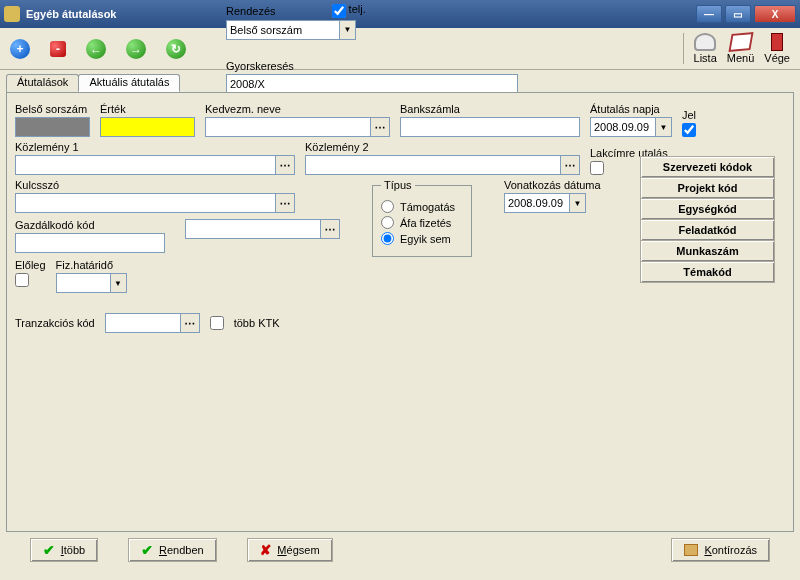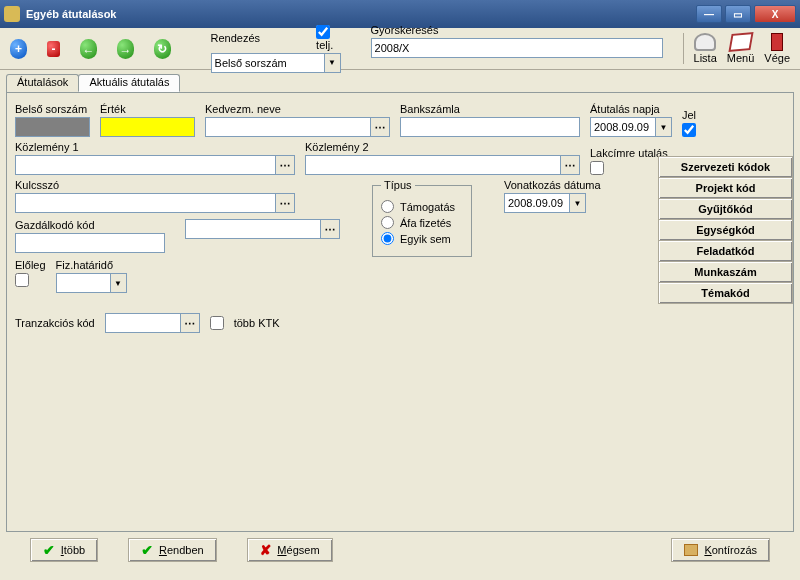--- a/index.html
+++ b/index.html
@@ -41,21 +41,21 @@
   .lookup input { border-right:none; }
   .lookup-btn { width:20px; height:20px; border:1px solid #7f9db9; background:#ece9d8; display:flex;align-items:center;justify-content:center;font-weight:bold;}
   .combo { display:flex; }
   .combo-btn { width:16px; height:20px; border:1px solid #7f9db9; background:#ece9d8; border-left:none; display:flex;align-items:center;justify-content:center; font-size:8px;}
   input[type=checkbox]{ width:14px; height:14px; margin:0; vertical-align:middle;}
   fieldset { border:1px solid #919b9c; padding:6px 8px 8px 8px; }
   legend { padding:0 3px; }
   .radio-row { display:flex; align-items:center; gap:6px; margin:3px 0; }
   input[type=radio]{ margin:0; }
 
-  .side-btns { position:absolute; right:0; top:64px; display:flex; flex-direction:column;padding-left:31px; }
+  .side-btns { position:absolute; right:18px; top:64px; display:flex; flex-direction:column;padding-left:31px; }
   .side-btn { width:135px; height:22px; border:1px solid #aca899; background:#ece9d8; box-shadow: inset 1px 1px #fff, inset -1px -1px #888; display:flex; align-items:center; justify-content:center; font-weight:bold; margin-top:-1px;}
 
   .bottom-bar { position:absolute; bottom:18px; left:30px; right:30px; display:flex; gap:30px; align-items:center; }
   .btn { height:24px; padding:0 12px; border:1px solid #aca899; background:#ece9d8; box-shadow: inset 1px 1px #fff, inset -1px -1px #888; display:flex; align-items:center; gap:6px; }
   .ic-ok { color:#0a0; font-weight:bold; font-size:14px;}
   .ic-x { color:#c00; font-weight:bold; font-size:14px;}
   .ic-book { width:14px; height:12px; background:#d8b060; border:1px solid #aa7020;}
   .ul { text-decoration: underline; }
 </style>
 </head>
@@ -71,21 +71,21 @@
   </div>
 </div>
 
 <div class="toolbar">
   <div class="tb-btn tb-blue">+</div>
   <div class="tb-btn tb-red">-</div>
   <div class="tb-btn tb-green">←</div>
   <div class="tb-btn tb-green">→</div>
   <div class="tb-btn tb-green">↻</div>
 
-  <div style="display:flex; gap:20px; margin-left:10px;">
+  <div style="display:flex; gap:20px; margin-left:10px;flex-direction:column;">
     <div class="sort-area">
       <div class="sort-row">
         <span>Rendezés</span>
         <span style="margin-left:50px;">
           <input type="checkbox" checked="" style="">
           <span>telj.</span>
         </span>
       </div>
       <div class="combo" style="width:130px;">
         <input type="text" style="width: 114px;" value="Belső sorszám">
@@ -242,21 +242,20 @@
       <input type="text" style="width: 75px;">
       <div class="lookup-btn">⋯</div>
     </div>
     <input type="checkbox" style="">
     <span>több KTK</span>
   </div>
 
   <div class="side-btns">
     <div class="side-btn">Szervezeti kódok</div>
     <div class="side-btn">Projekt kód</div>
-    <div class="side-btn">Gyűjtőkód</div>
     <div class="side-btn">Egységkód</div>
     <div class="side-btn">Feladatkód</div>
     <div class="side-btn">Munkaszám</div>
     <div class="side-btn">Témakód</div>
   </div>
 
 </div>
 
 <div class="bottom-bar">
   <div class="btn">

